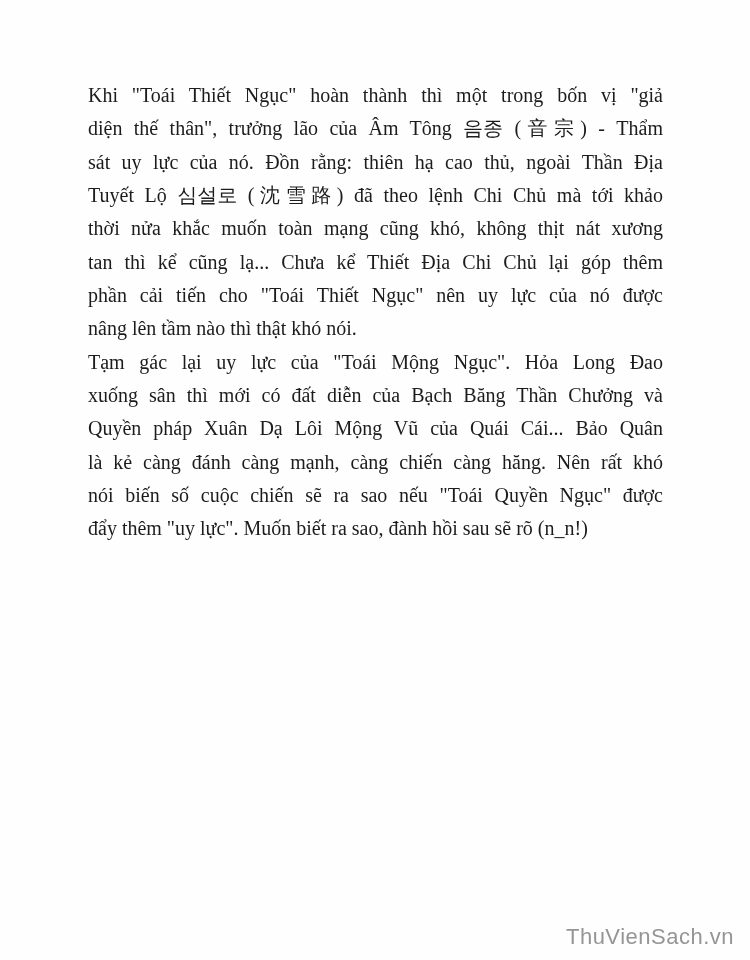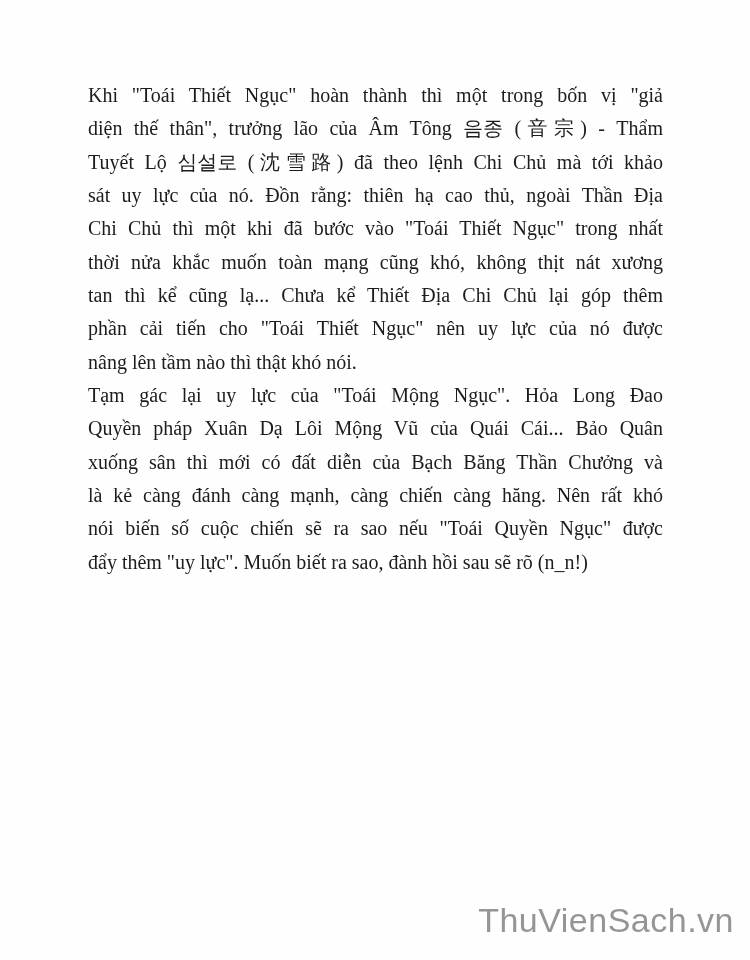--- a/index.html
+++ b/index.html
@@ -39,51 +39,50 @@
     text-align-last: justify;
     text-justify: inter-word;
     white-space: normal;
   }
   .line.last {
     text-align-last: left;
   }
   .watermark {
     position: absolute;
     right: 16px;
-    bottom: 20px;
+    bottom: 10px;
     font-family: "Liberation Sans", "DejaVu Sans", sans-serif;
     font-weight: 300;
-    font-size: 34px;
+    font-size: 22px;
     letter-spacing: 0.5px;
     color: #959595;
   }
 </style>
 </head>
 <body>
 
 <div class="page">
 
   <div class="page-text">
 
     <p class="para">
       <span class="line">Khi "Toái Thiết Ngục" hoàn thành thì một trong bốn vị "giả</span>
       <span class="line">diện thế thân", trưởng lão của Âm Tông 음종 (音宗) - Thẩm</span>
+      <span class="line">sát uy lực của nó. Đồn rằng: thiên hạ cao thủ, ngoài Thần Địa</span>
       <span class="line">Tuyết Lộ 심설로 (沈雪路) đã theo lệnh Chi Chủ mà tới khảo</span>
-      <span class="line">sát uy lực của nó. Đồn rằng: thiên hạ cao thủ, ngoài Thần Địa</span>
-      <span class="line">Chi Chủ thì một khi đã bước vào "Toái Thiết Ngục" trong nhất</span>
       <span class="line">thời nửa khắc muốn toàn mạng cũng khó, không thịt nát xương</span>
       <span class="line">tan thì kể cũng lạ... Chưa kể Thiết Địa Chi Chủ lại góp thêm</span>
       <span class="line">phần cải tiến cho "Toái Thiết Ngục" nên uy lực của nó được</span>
       <span class="line last">nâng lên tầm nào thì thật khó nói.</span>
     </p>
 
     <p class="para">
       <span class="line">Tạm gác lại uy lực của "Toái Mộng Ngục". Hỏa Long Đao</span>
+      <span class="line">xuống sân thì mới có đất diễn của Bạch Băng Thần Chưởng và</span>
       <span class="line">Quyền pháp Xuân Dạ Lôi Mộng Vũ của Quái Cái... Bảo Quân</span>
-      <span class="line">xuống sân thì mới có đất diễn của Bạch Băng Thần Chưởng và</span>
       <span class="line">là kẻ càng đánh càng mạnh, càng chiến càng hăng. Nên rất khó</span>
       <span class="line">nói biến số cuộc chiến sẽ ra sao nếu "Toái Quyền Ngục" được</span>
       <span class="line last">đẩy thêm "uy lực". Muốn biết ra sao, đành hồi sau sẽ rõ (n_n!)</span>
     </p>
 
   </div>
 
   <div class="watermark">ThuVienSach.vn</div>
 
 </div>

